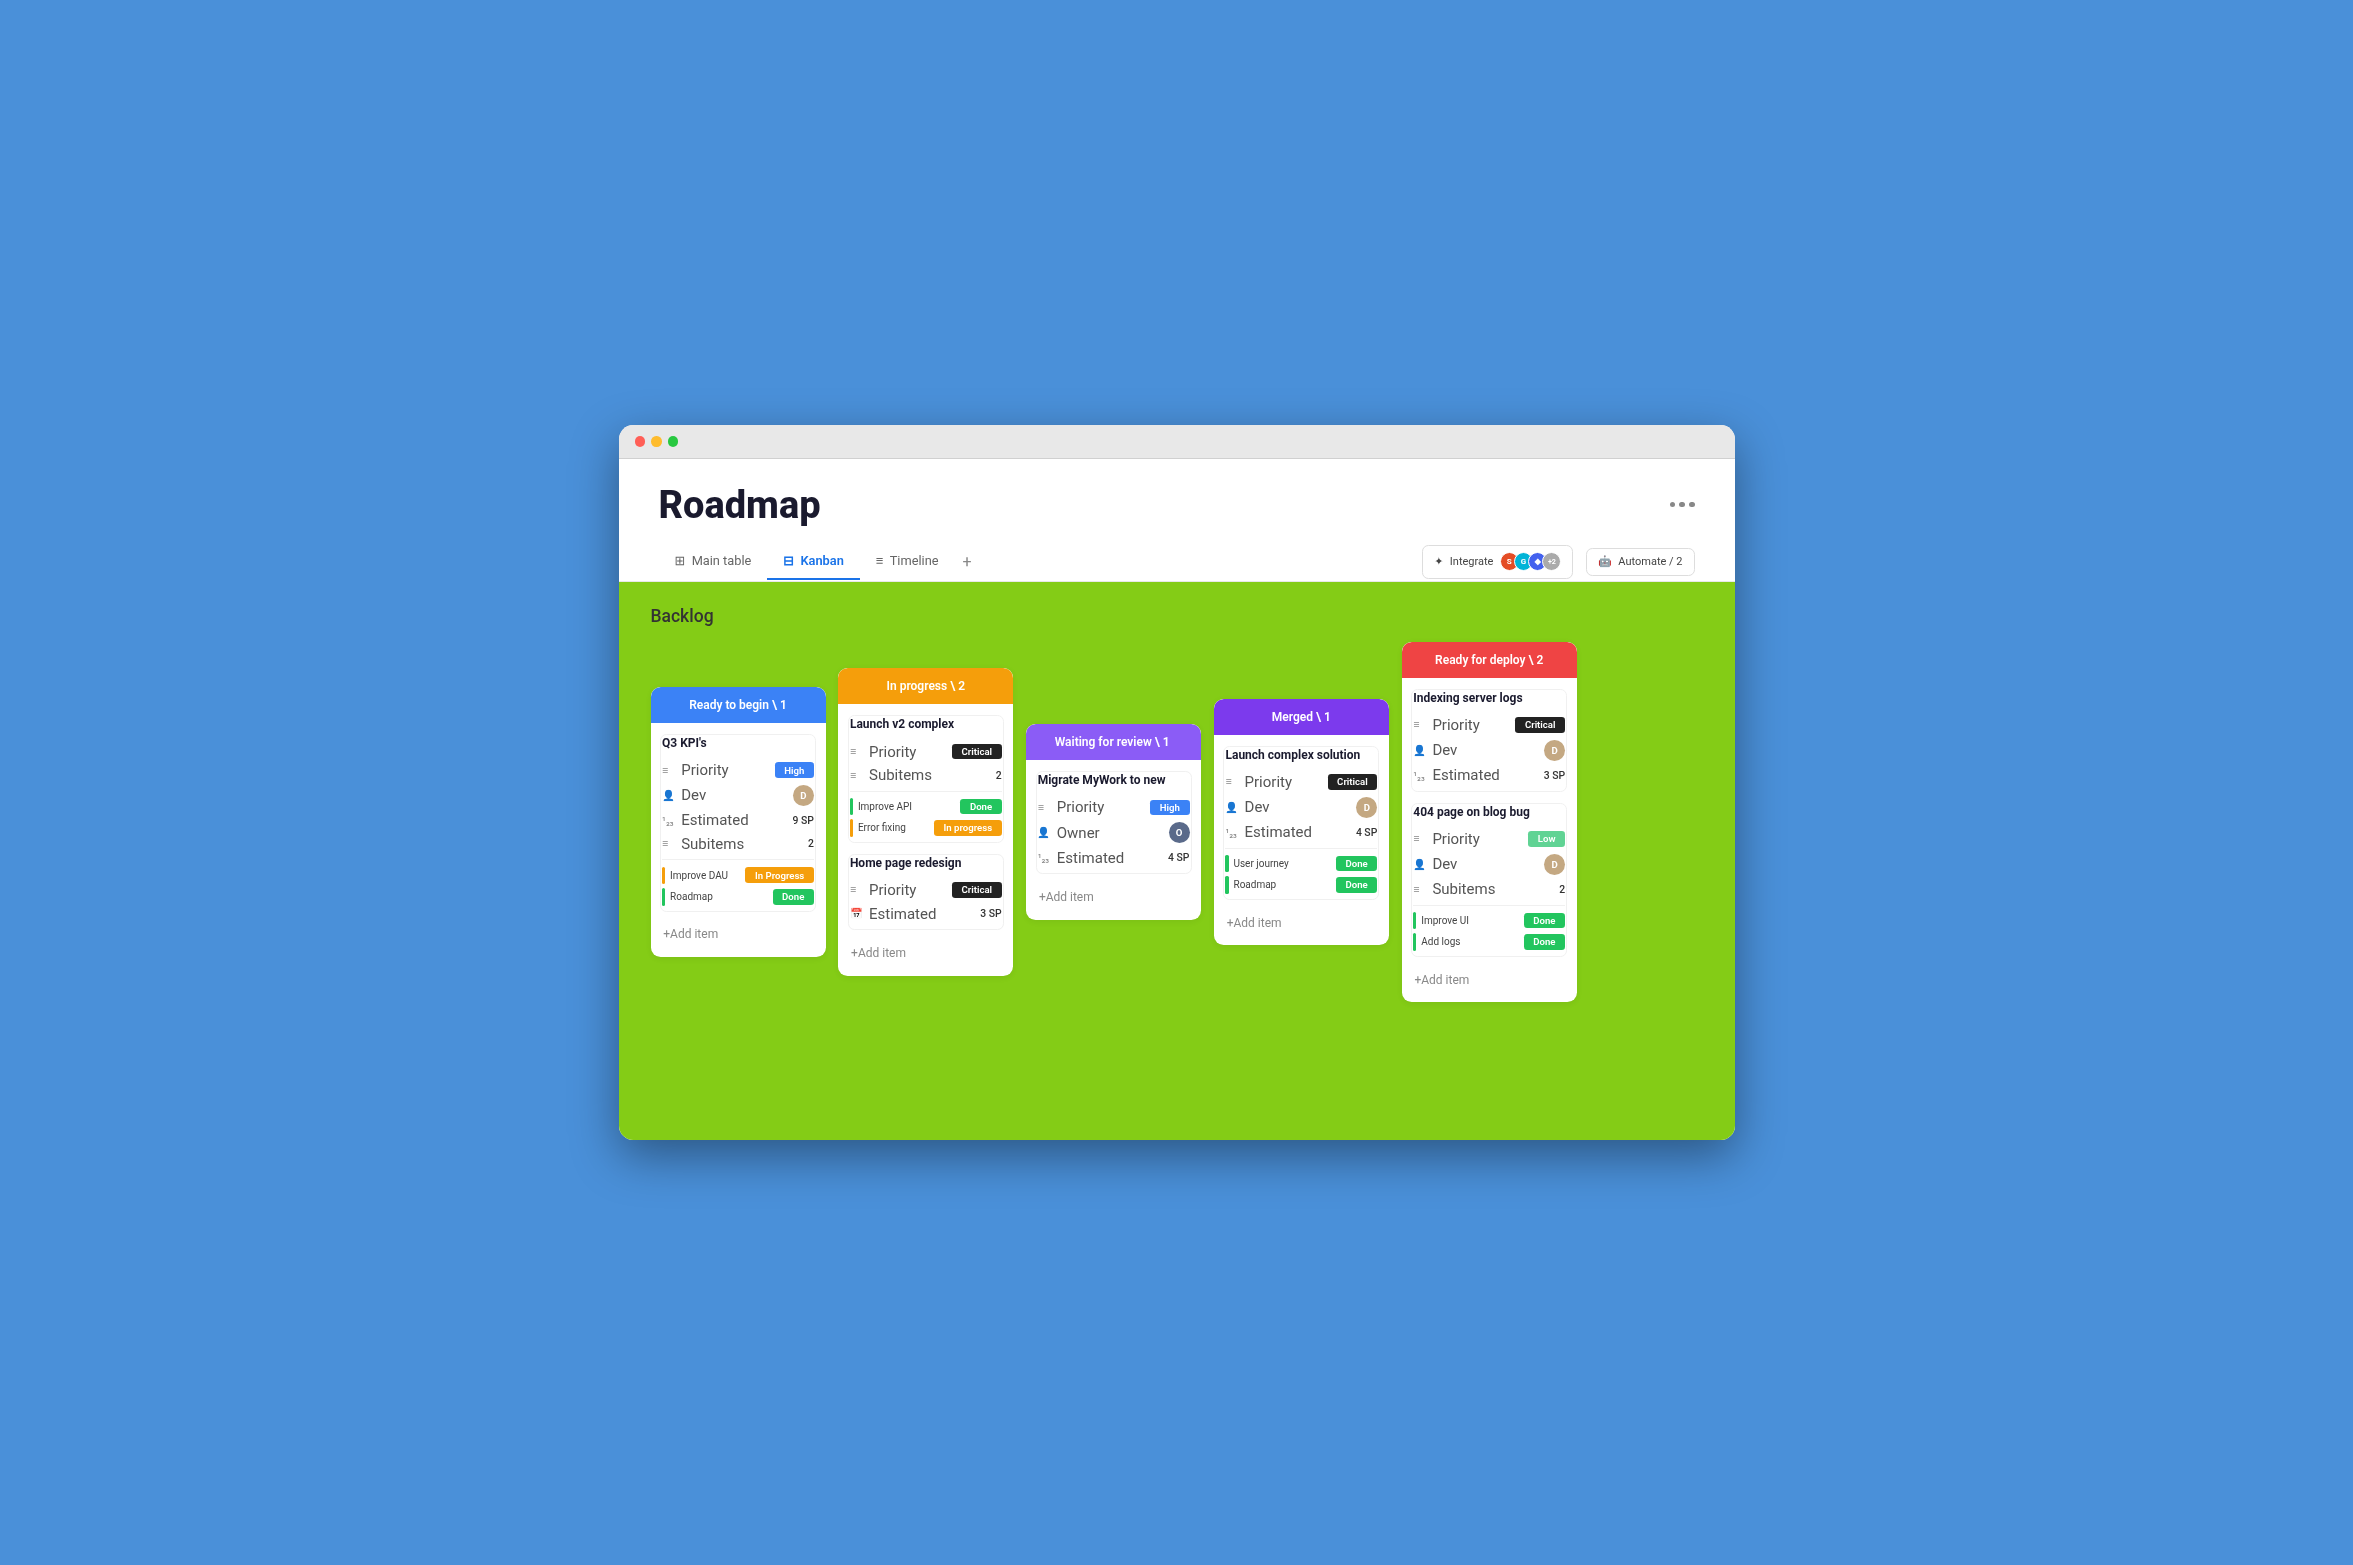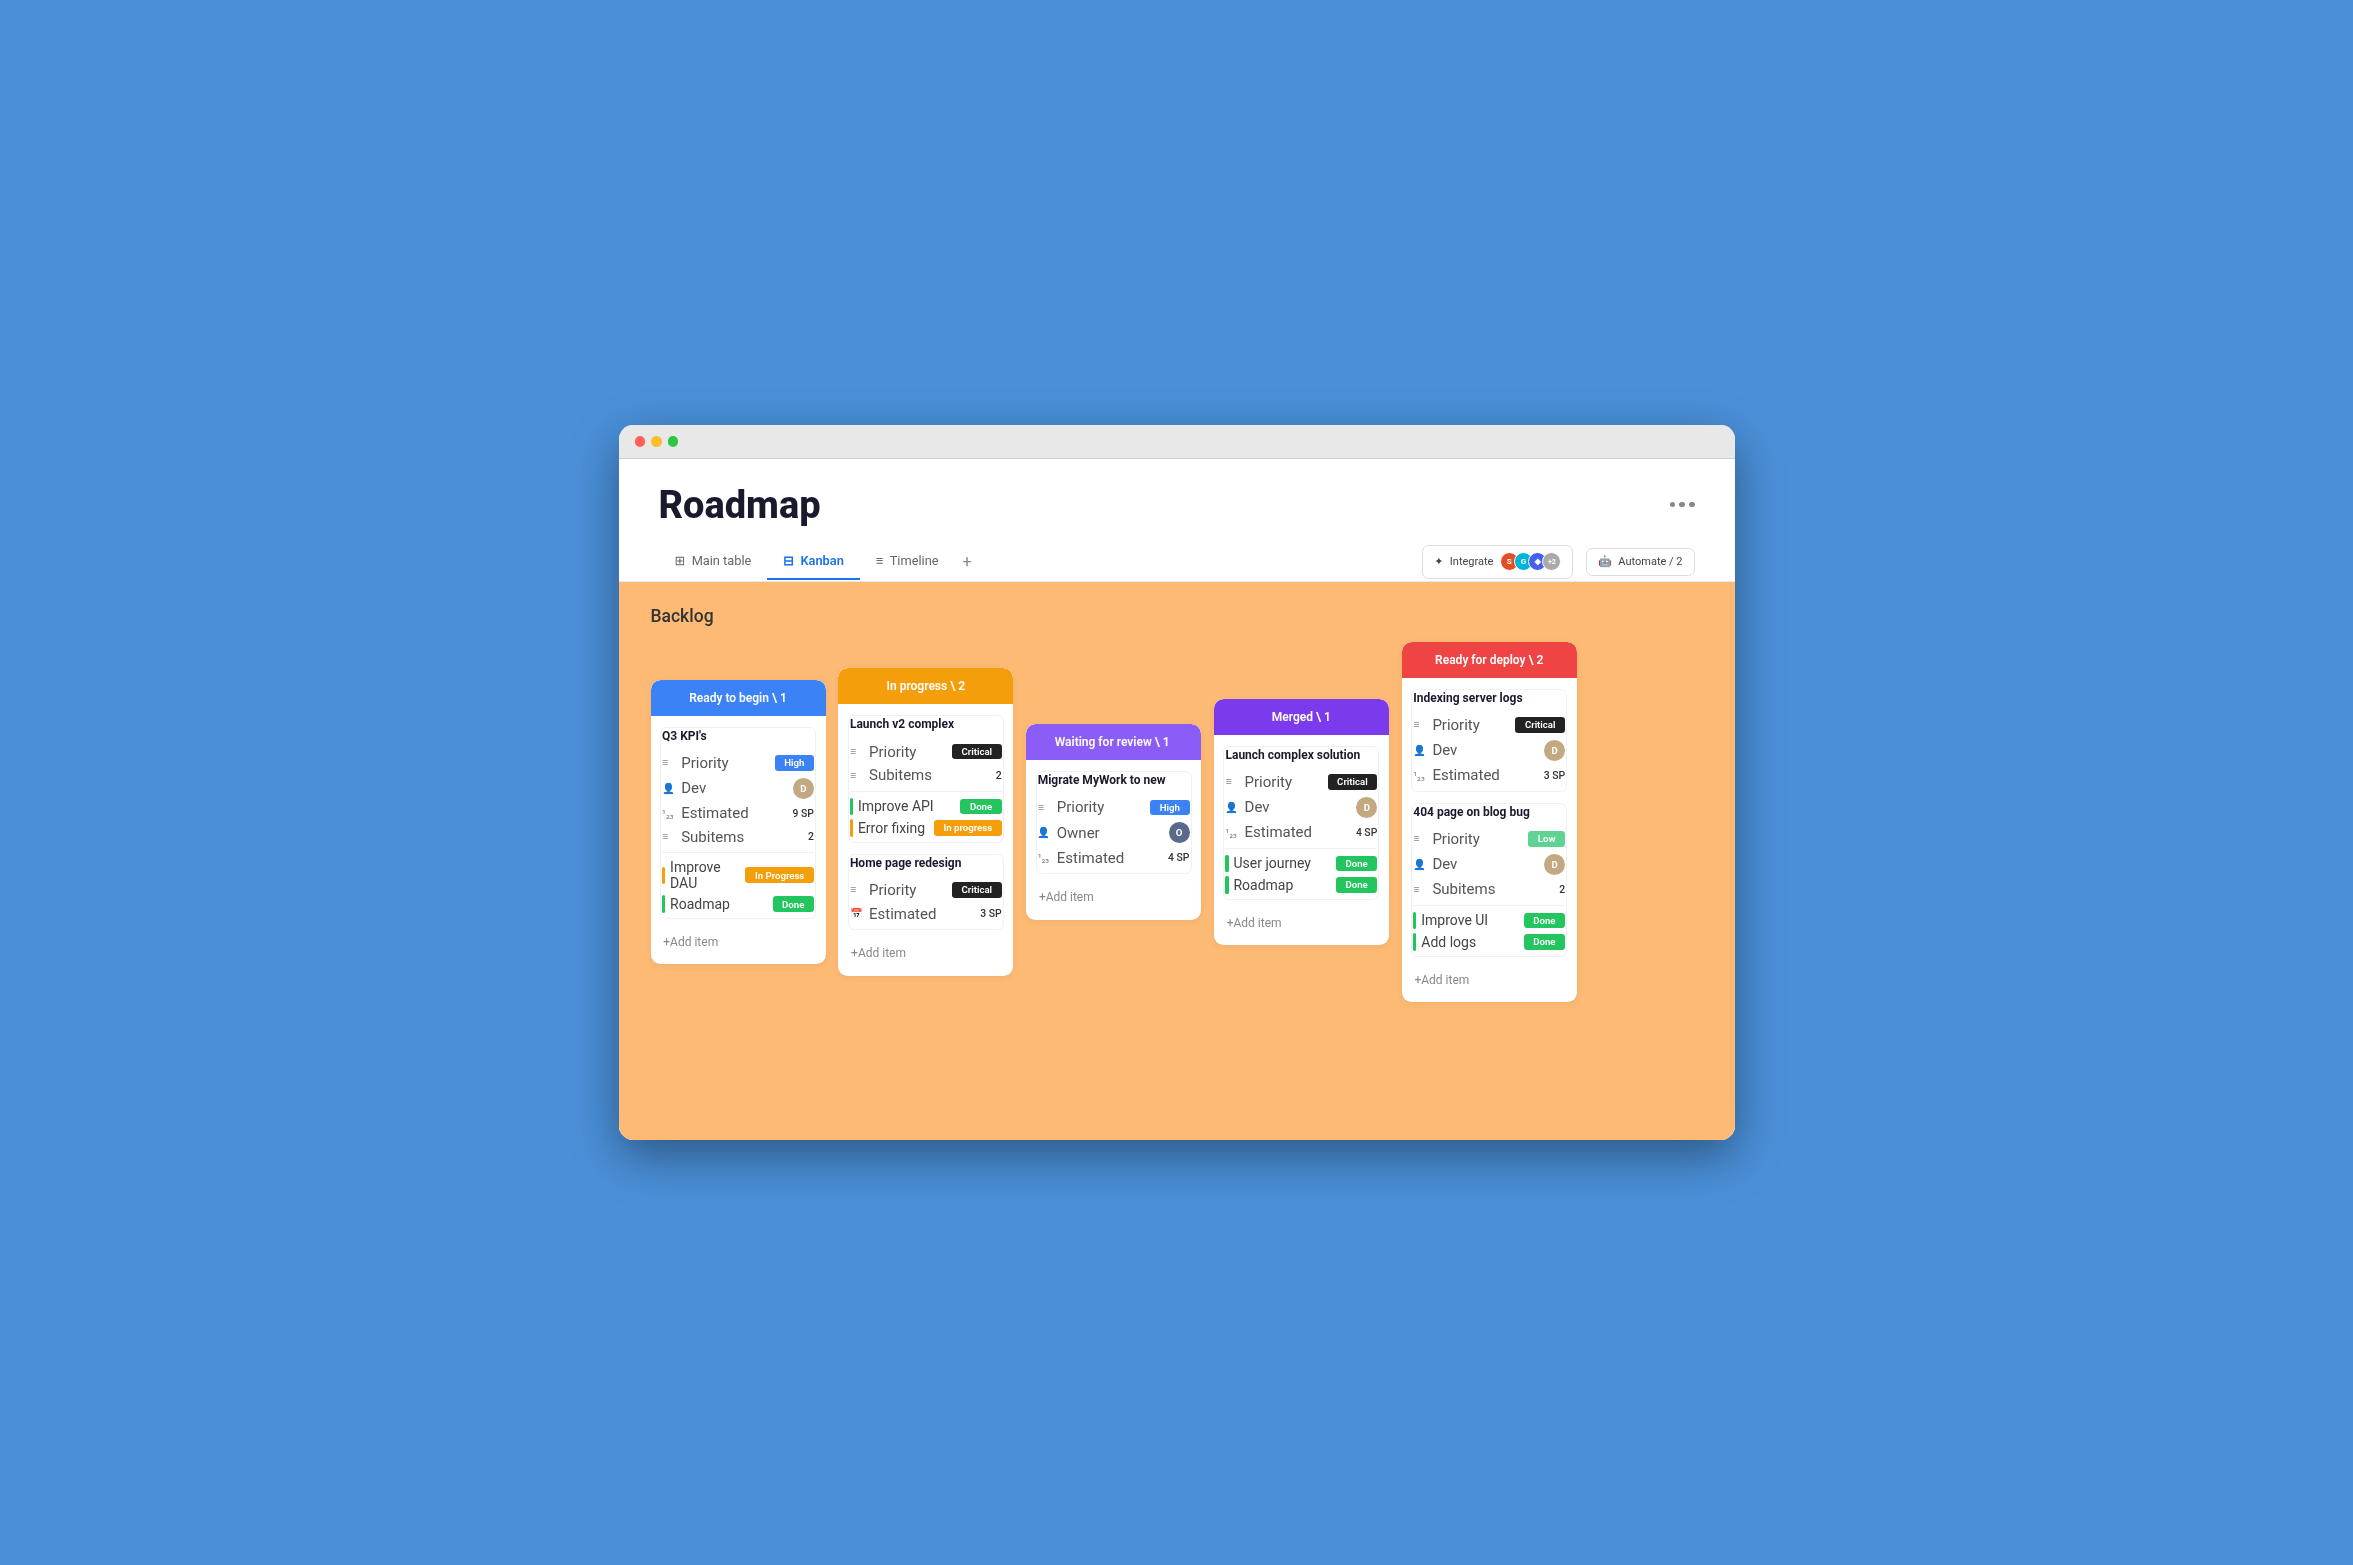--- a/index.html
+++ b/index.html
@@ -108,21 +108,21 @@
     }
     .integrate-icon-circle {
       width: 19px; height: 19px; border-radius: 50%;
       border: 1.6px solid white;
       display: flex; align-items: center; justify-content: center;
       font-size: 8px; font-weight: bold; color: white;
       margin-left: -4.8px;
     }
     .integrate-icon-circle:first-child { margin-left: 0; }
     .kanban-body {
-      background: #fdba74;
+      background: #84cc16;
       padding: 24px 32px;
       min-height: 558px;
     }
     .backlog-title {
       font-size: 17.5px;
       font-weight: 500;
       color: #333;
       margin-bottom: 16px;
     }
     .columns-row {
@@ -220,21 +220,21 @@
     }
     .subitem-bar {
       width: 3.2px;
       height: 17.5px;
       background: #f59e0b;
       border-radius: 1.6px;
       flex-shrink: 0;
     }
     .subitem-label {
       flex: 1;
-      font-size: 14px;
+      font-size: 10px;
       color: #444;
     }
     .add-item-btn {
       font-size: 12px;
       color: #888;
       cursor: pointer;
       padding: 4.8px 3.2px;
       display: block;
     }
     .divider { height: 0.8px; background: #f0f0f0; margin: 6.4px 0; }

